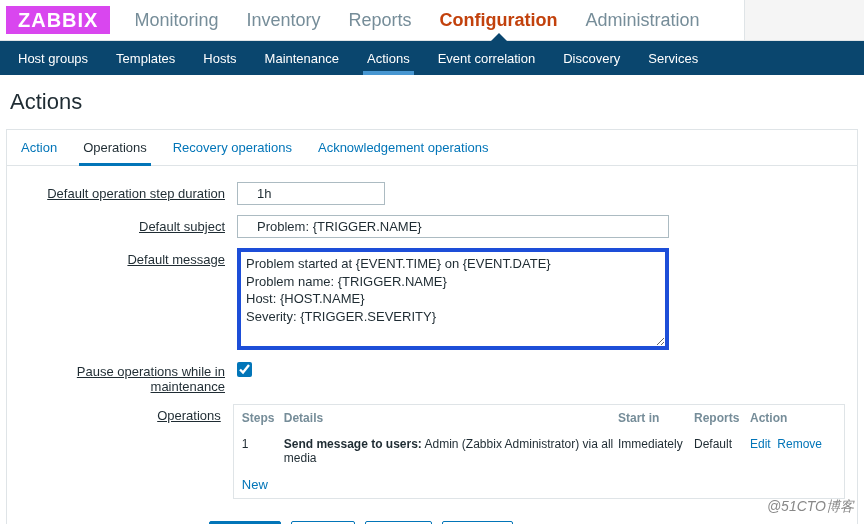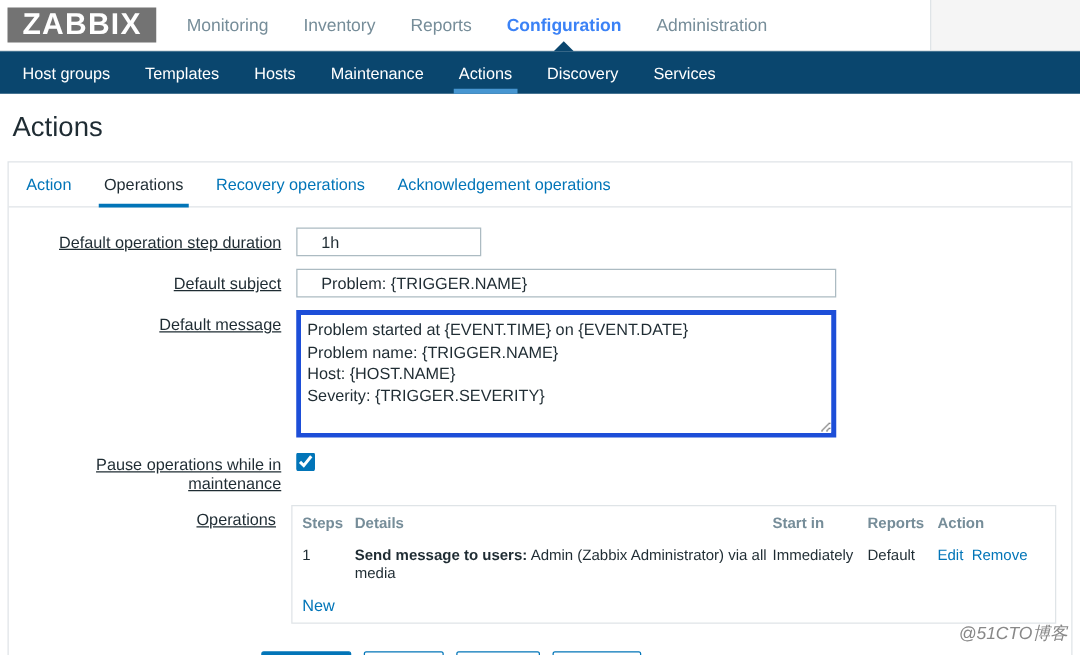--- a/index.html
+++ b/index.html
@@ -1,22 +1,22 @@
 <!DOCTYPE html>
 <html><head>
   <meta charset="utf-8">
   <style>
     * { margin: 0; padding: 0; box-sizing: border-box; }
     body { font-family: Arial, Helvetica, sans-serif; font-size: 13px; color: #1f2c33; background: #fff; width: 864px; }
     
     .header-bar { display: flex; align-items: stretch; height: 41px; border-bottom: 1px solid #dfe4e7; }
-    .logo { background: #737373; color: #fff; font-weight: bold; font-size: 24px; letter-spacing: 1px; padding: 0 12px; display: flex; align-items: center; margin: 6px 10px 6px 6px; height: 28px; }
+    .logo { background: #d946ef; color: #fff; font-weight: bold; font-size: 20px; letter-spacing: 1px; padding: 0 12px; display: flex; align-items: center; margin: 6px 10px 6px 6px; height: 28px; }
     .main-nav { display: flex; align-items: stretch; }
-    .main-nav-item { padding: 0 14px; display: flex; align-items: center; color: #768d99; font-size: 14px; cursor: pointer; position: relative; }
-    .main-nav-item.active { color: #3b82f6; font-weight: bold; }
+    .main-nav-item { padding: 0 14px; display: flex; align-items: center; color: #768d99; font-size: 18px; cursor: pointer; position: relative; }
+    .main-nav-item.active { color: #c2410c; font-weight: bold; }
     .main-nav-item.active::after { content: ""; position: absolute; bottom: -1px; left: 50%; transform: translateX(-50%); width: 0; height: 0; border-left: 8px solid transparent; border-right: 8px solid transparent; border-bottom: 8px solid #0a466e; }
     .search-box { margin-left: auto; width: 120px; background: #f5f5f5; border-left: 1px solid #dfe4e7; }
     
     .sub-nav { background: #0a466e; display: flex; align-items: stretch; height: 34px; padding: 0 4px; }
     .sub-nav-item { padding: 0 14px; display: flex; align-items: center; color: #fff; font-size: 13px; cursor: pointer; position: relative; }
     .sub-nav-item.active::after { content: ""; position: absolute; bottom: 0; left: 10px; right: 10px; height: 4px; background: #4796d1; }
     
     .page-title { font-size: 22px; color: #1f2c33; padding: 14px 10px 14px 10px; font-weight: normal; }
     
     .content-box { border: 1px solid #dfe4e7; margin: 0 6px; }
@@ -66,20 +66,21 @@
   </div>
   <div class="search-box"></div>
 </div>
 
 <div class="sub-nav">
   <div class="sub-nav-item">Host groups</div>
   <div class="sub-nav-item">Templates</div>
   <div class="sub-nav-item">Hosts</div>
   <div class="sub-nav-item">Maintenance</div>
   <div class="sub-nav-item active">Actions</div>
+  <div class="sub-nav-item">Event correlation</div>
   <div class="sub-nav-item">Discovery</div>
   <div class="sub-nav-item">Services</div>
 </div>
 
 <h1 class="page-title">Actions</h1>
 
 <div class="content-box">
   <div class="tabs">
     <div class="tab">Action</div>
     <div class="tab active">Operations</div>

